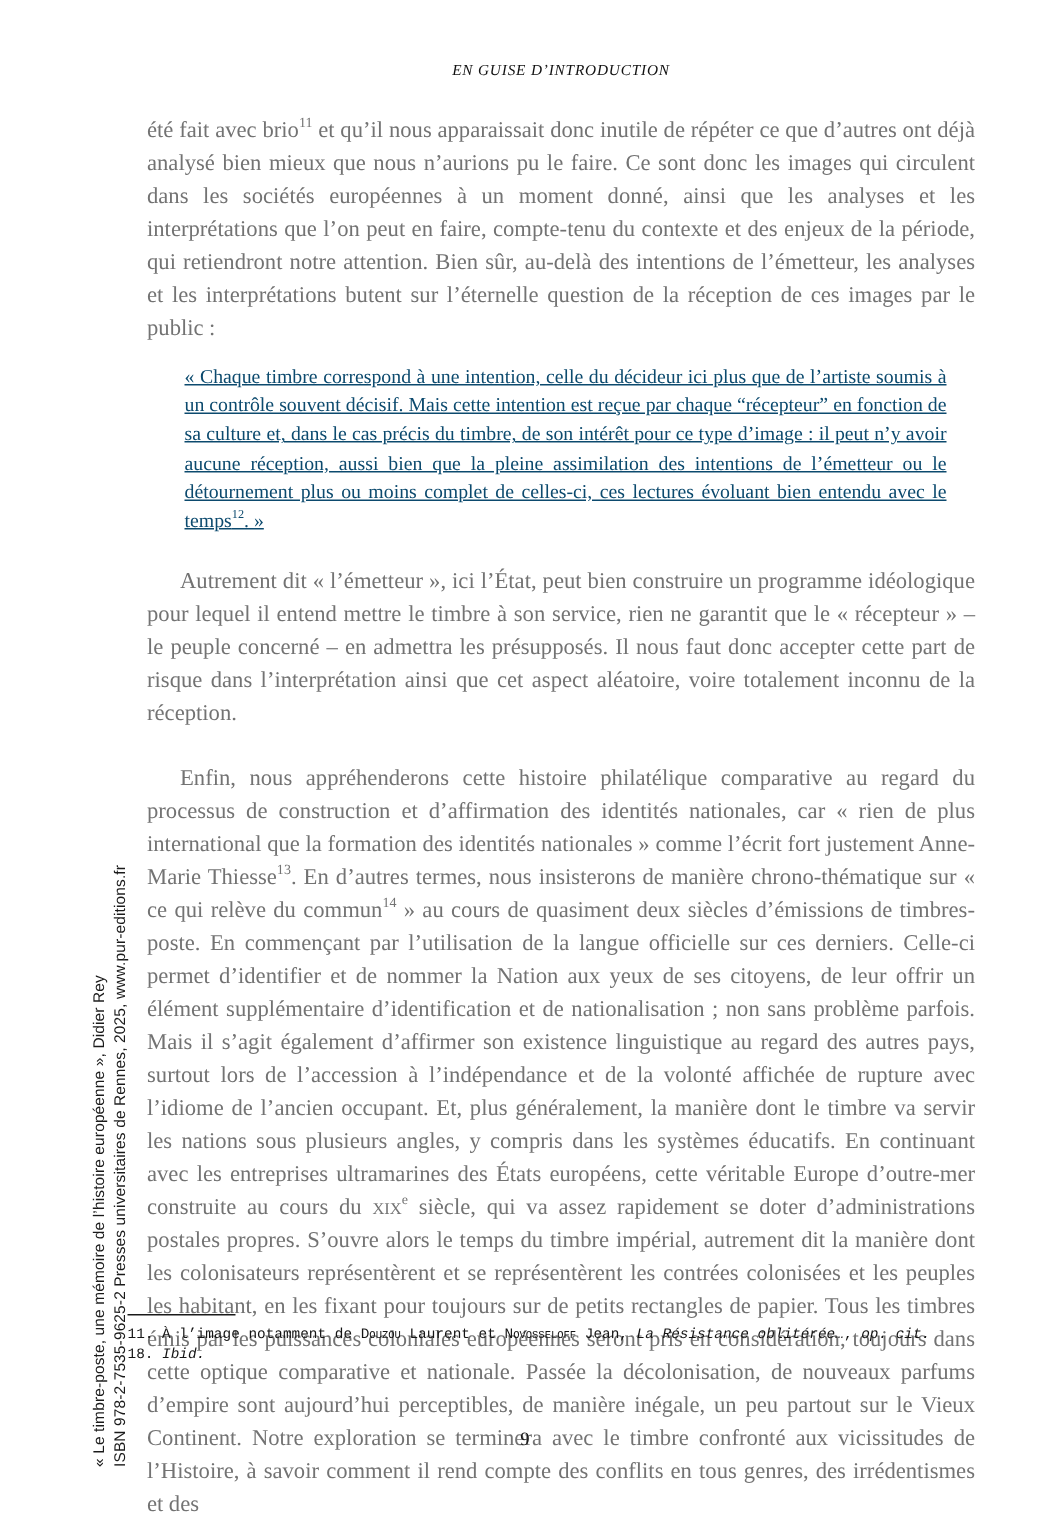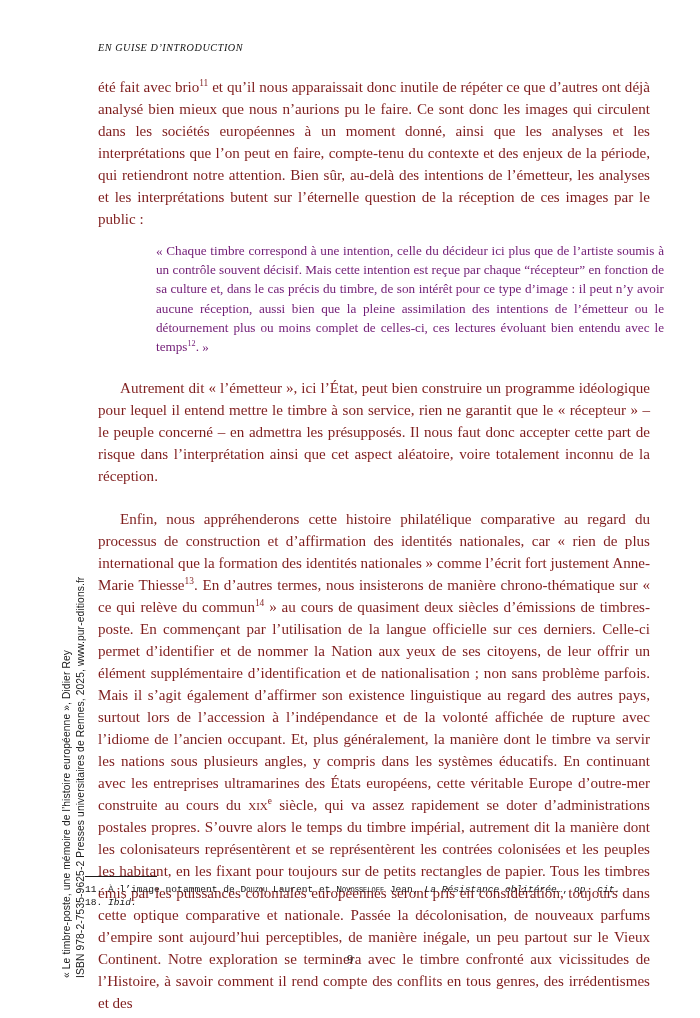--- a/index.html
+++ b/index.html
@@ -41,54 +41,55 @@
     letter-spacing: 0.1px;
   }
   .sidebar-rot div { white-space: nowrap; }
 
   
   .running-header {
     position: absolute;
     left: 98px;
     top: 42px;
     width: 552px;
-    text-align: left;
+    text-align: center;
     font-family: "Liberation Serif", serif;
     font-style: italic;
     font-size: 10.2px;
     letter-spacing: 0.55px;
     color: #111111;
   }
 
   
   .text-column {
     position: absolute;
     left: 98px;
     top: 76px;
     width: 552px;
   }
   p.body-par {
     margin: 0;
     font-size: 15.1px;
     line-height: 22.0px;
     text-align: justify;
     text-justify: inter-word;
-    color: #7f1d1d;
+    color: #737373;
     hyphens: manual;
     word-spacing: -0.1px;
   }
   p.indent { text-indent: 22px; margin-top: 21px; }
 
   blockquote.quote {
-    margin: 11px 0 11px 58px;
+    margin: 11px 0 11px 25px;
     width: 508px;
     font-size: 13.2px;
     line-height: 19.2px;
     text-align: justify;
-    color: #701a75;
+    color: #0c4a6e;
+    text-decoration: underline;
   }
 
   sup.fn {
     font-size: 0.62em;
     vertical-align: super;
     line-height: 0;
   }
   .sc {
     font-variant: small-caps;
   }

